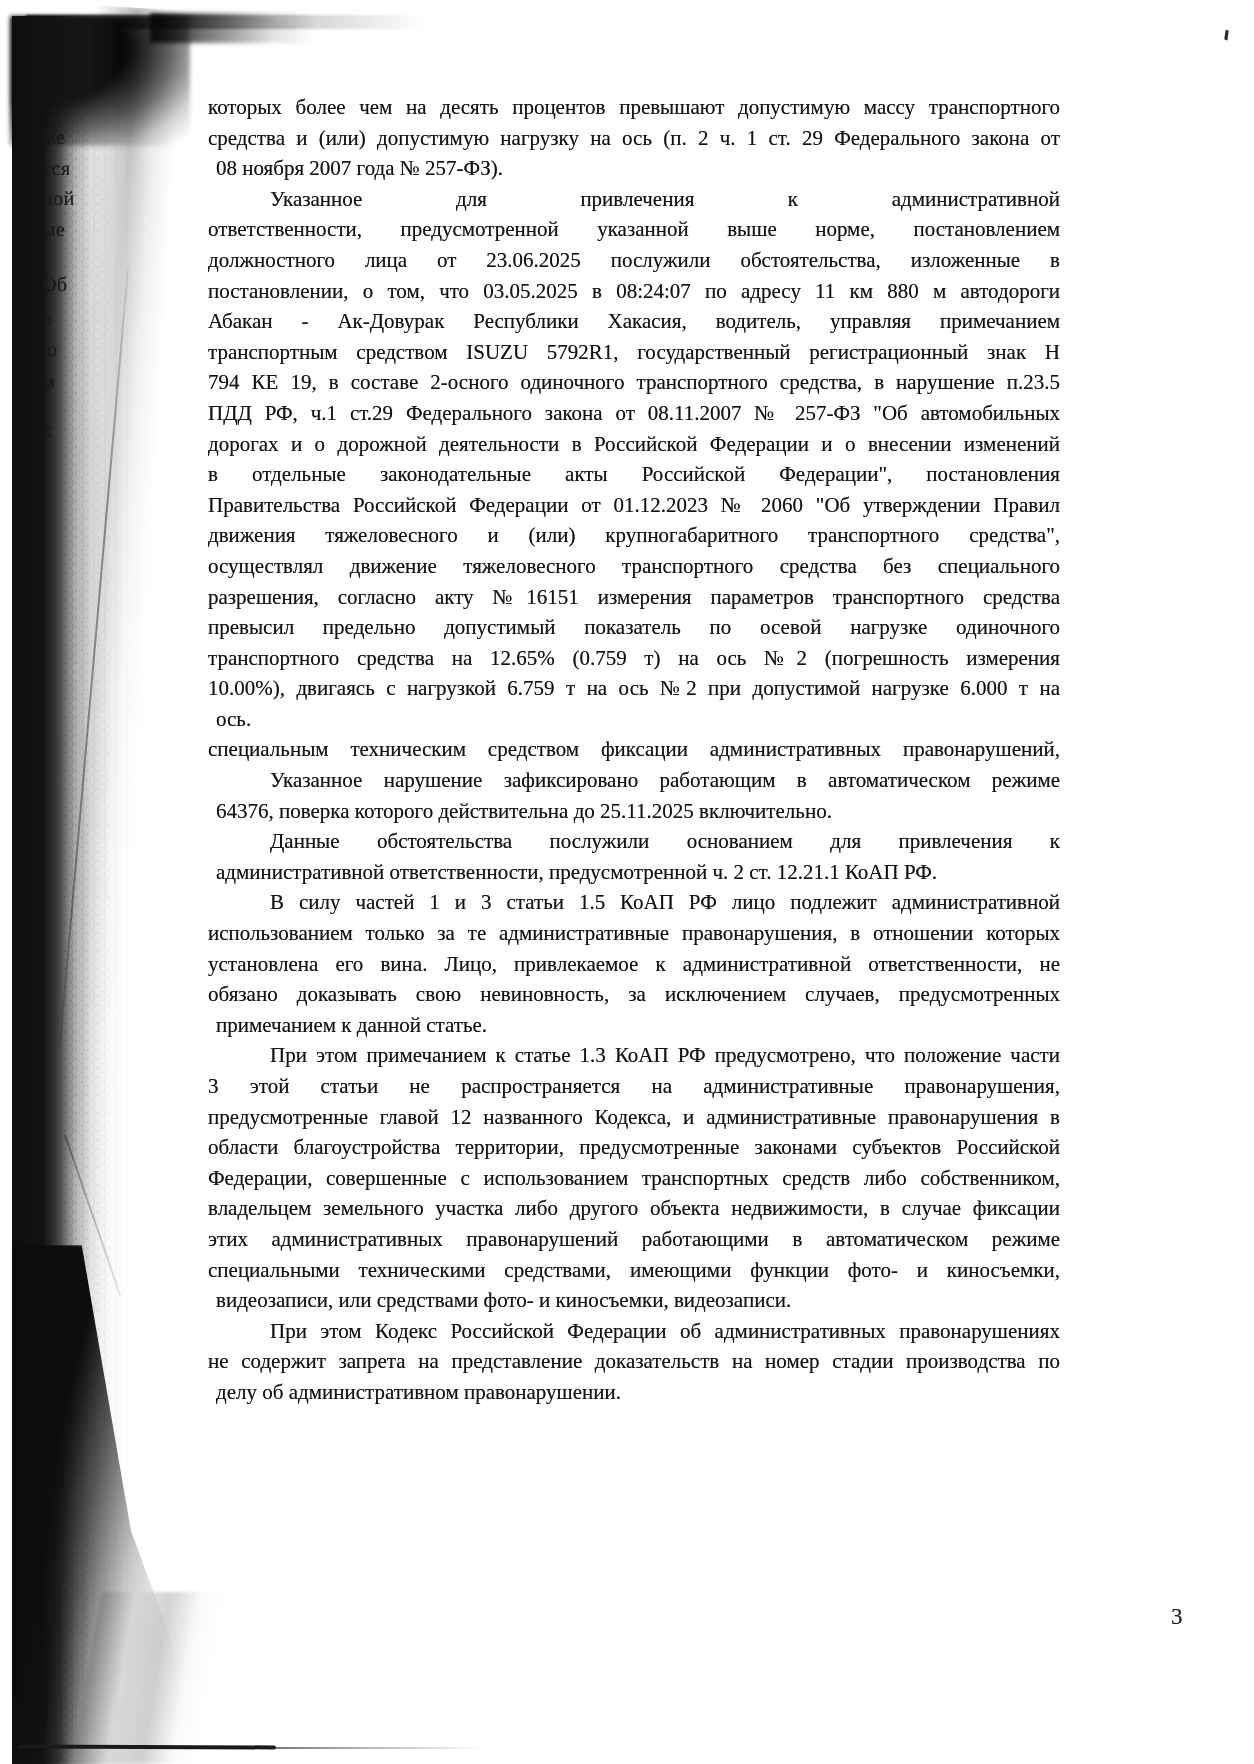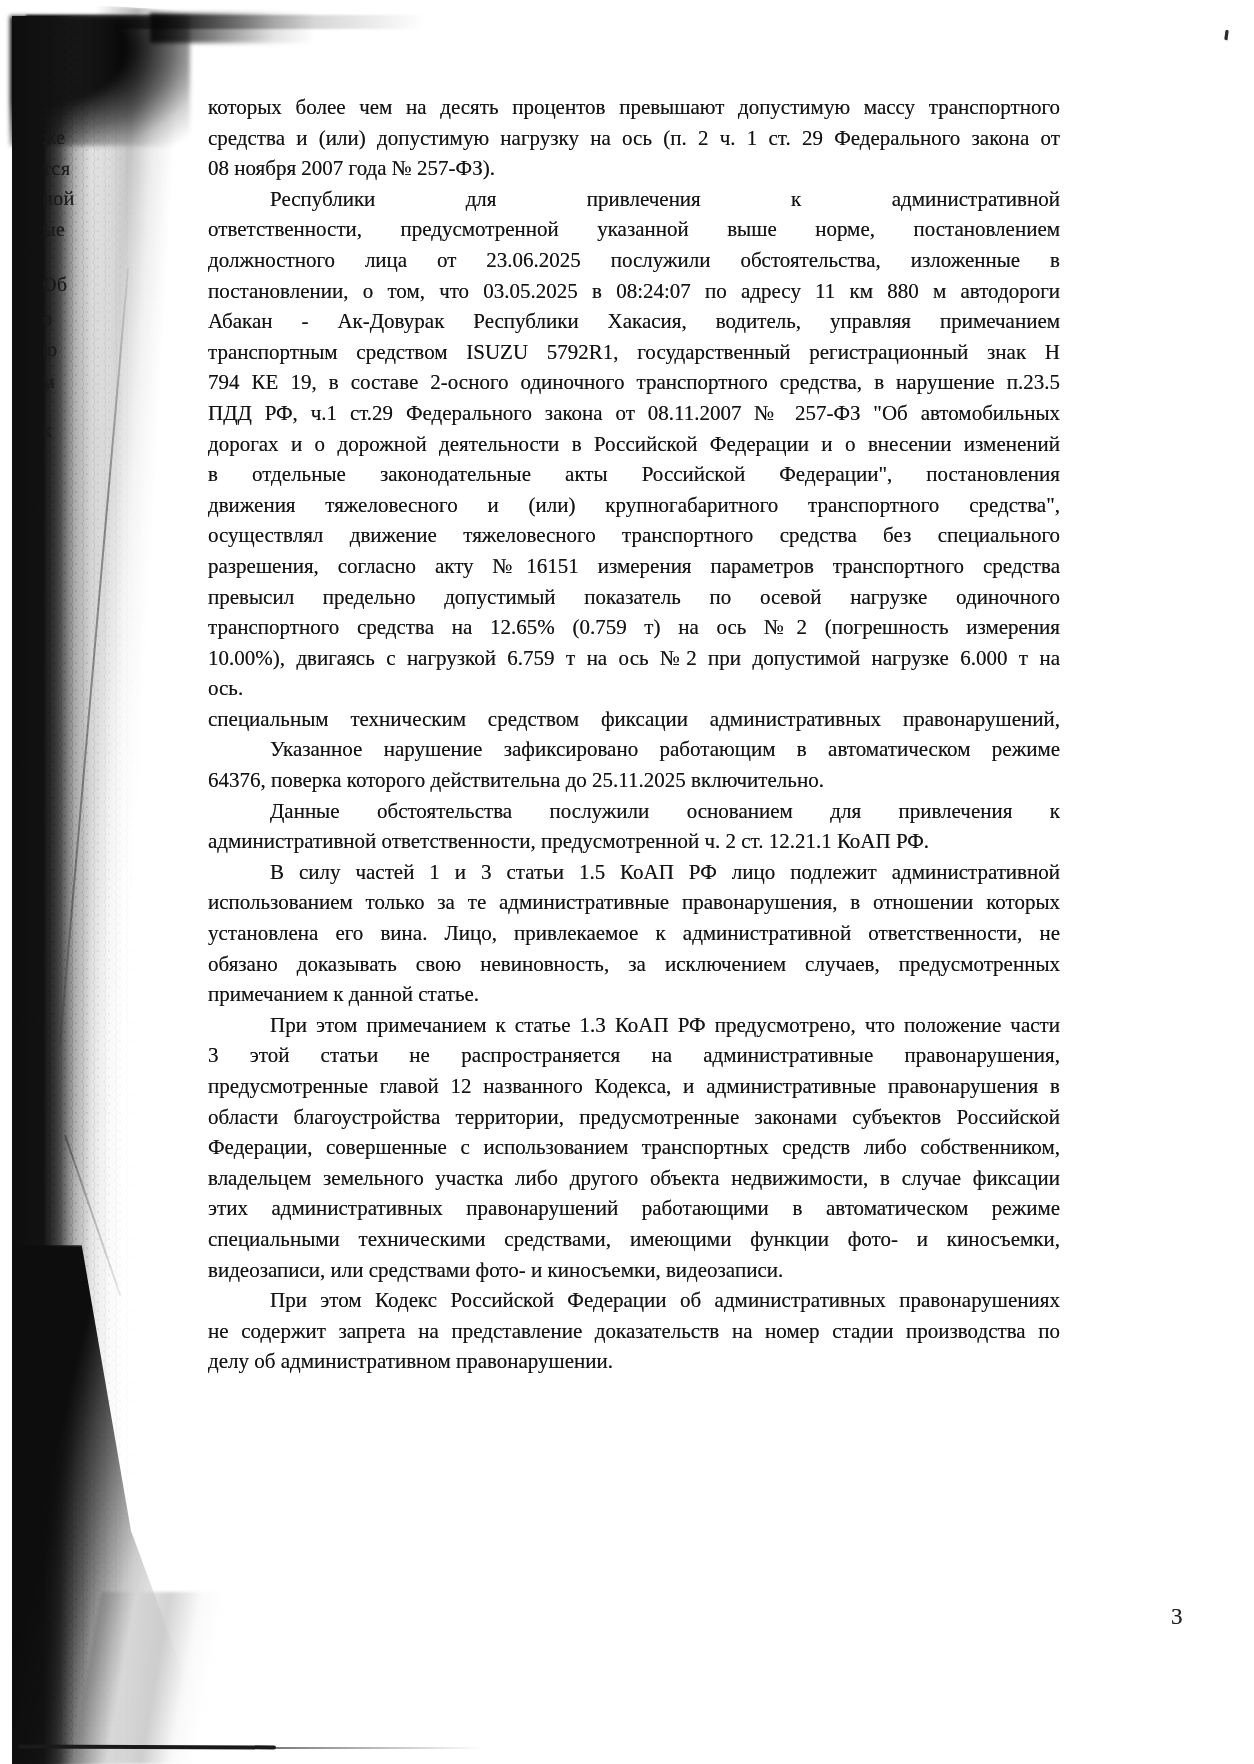--- a/index.html
+++ b/index.html
@@ -95,21 +95,21 @@
     font-size:21px;line-height:30.6px;color:#131313;
     text-shadow:0 0 .5px rgba(15,15,15,.6);
     font-kerning:normal;
     font-family:Liberation Serif, serif;
   }
   .para{margin:0;}
   .line{
     text-align:justify;text-align-last:justify;
     hyphens:none;word-break:normal;
   }
-  .line.last{text-align-last:left;}
+  .line.last{text-align-last:left;margin-left:8px;}
   .line.indent{text-indent:62px;}
   .pagenum{
     position:absolute;left:1171px;top:1604px;z-index:1;
     font-size:23px;color:#202020;text-shadow:0 0 .5px rgba(0,0,0,.5);
   }
 </style>
 </head>
 <body>
 
 <div id="stage">
@@ -138,30 +138,31 @@
   <span class="edge-fragment f7">м</span>
   <span class="edge-fragment f8">к</span>
 
   <div class="textblock">
       <div class="para">
         <div class="line">которых более чем на десять процентов превышают допустимую массу транспортного</div>
         <div class="line">средства и (или) допустимую нагрузку на ось (п. 2 ч. 1 ст. 29 Федерального закона от</div>
         <div class="line last">08 ноября 2007 года № 257-ФЗ).</div>
       </div>
       <div class="para">
-        <div class="line indent">Республики для привлечения к административной</div>
+        <div class="line indent">Указанное для привлечения к административной</div>
         <div class="line">ответственности, предусмотренной указанной выше норме, постановлением</div>
         <div class="line">должностного лица от 23.06.2025 послужили обстоятельства, изложенные в</div>
         <div class="line">постановлении, о том, что 03.05.2025 в 08:24:07 по адресу 11 км 880 м автодороги</div>
         <div class="line">Абакан - Ак-Довурак Республики Хакасия, водитель, управляя примечанием</div>
         <div class="line">транспортным средством ISUZU 5792R1, государственный регистрационный знак Н</div>
         <div class="line">794 КЕ 19, в составе 2-осного одиночного транспортного средства, в нарушение п.23.5</div>
         <div class="line">ПДД РФ, ч.1 ст.29 Федерального закона от 08.11.2007 № 257-ФЗ "Об автомобильных</div>
         <div class="line">дорогах и о дорожной деятельности в Российской Федерации и о внесении изменений</div>
         <div class="line">в отдельные законодательные акты Российской Федерации", постановления</div>
+        <div class="line">Правительства Российской Федерации от 01.12.2023 № 2060 "Об утверждении Правил</div>
         <div class="line">движения тяжеловесного и (или) крупногабаритного транспортного средства",</div>
         <div class="line">осуществлял движение тяжеловесного транспортного средства без специального</div>
         <div class="line">разрешения, согласно акту №16151 измерения параметров транспортного средства</div>
         <div class="line">превысил предельно допустимый показатель по осевой нагрузке одиночного</div>
         <div class="line">транспортного средства на 12.65% (0.759 т) на ось №2 (погрешность измерения</div>
         <div class="line">10.00%), двигаясь с нагрузкой 6.759 т на ось №2 при допустимой нагрузке 6.000 т на</div>
         <div class="line last">ось.</div>
       </div>
       <div class="para">
         <div class="line">специальным техническим средством фиксации административных правонарушений,</div>

